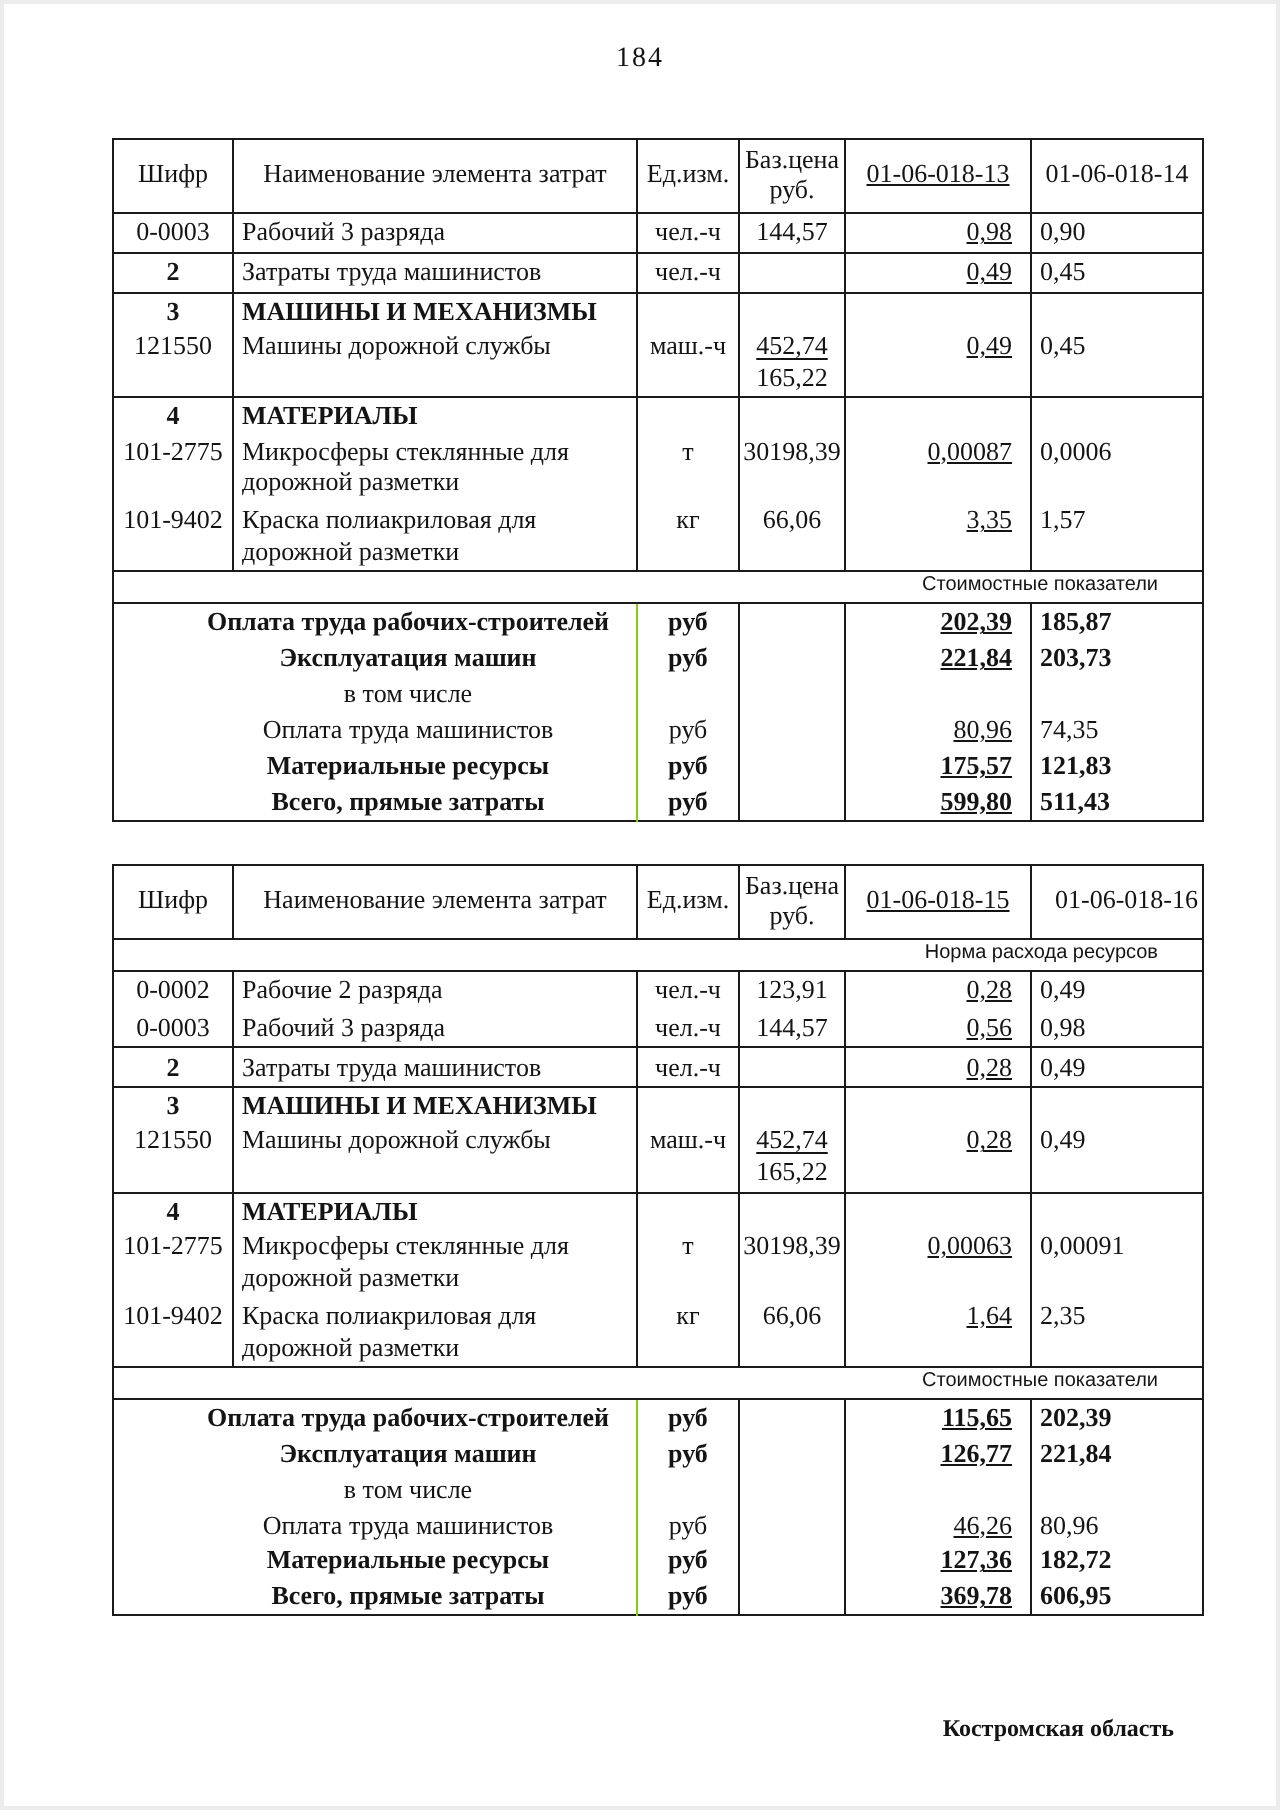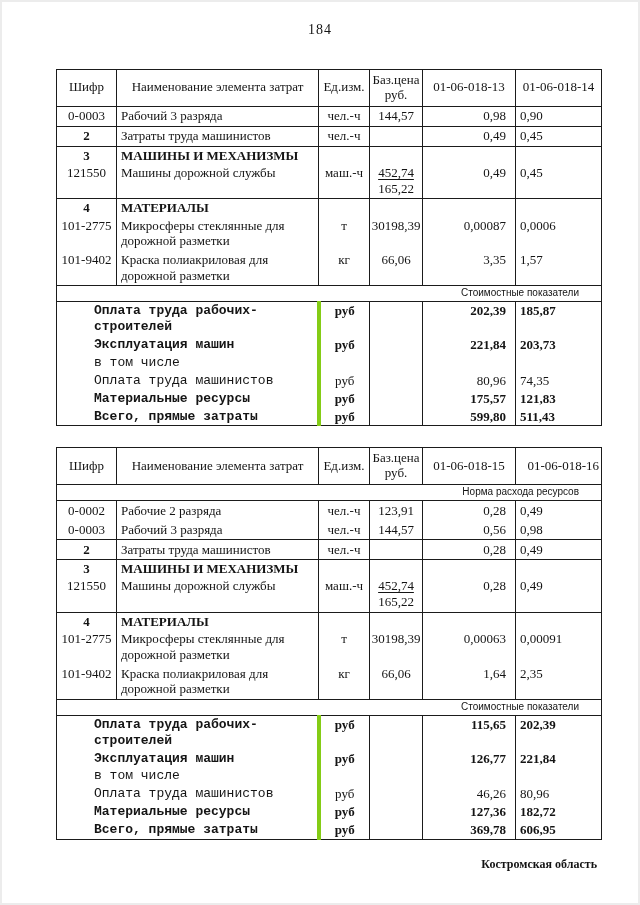--- a/index.html
+++ b/index.html
@@ -36,21 +36,21 @@
     font-size:13px;
     line-height:1.22;
     padding:1.5px 4px;
     vertical-align:top;
     overflow:hidden;
   }
   .c1 { text-align:center; border-right:1px solid #1b1b1b; }
   .c2 { text-align:left;   border-right:1px solid #1b1b1b; }
   .c3 { text-align:center; border-right:1px solid #1b1b1b; }
   .c4 { text-align:center; border-right:1px solid #1b1b1b; }
-  .c5 { text-align:right;  border-right:1px solid #1b1b1b; padding-right:9px; }
+  .c5 { text-align:right;  border-right:1px solid #1b1b1b; padding-right:9px;text-decoration:underline; }
   .c6 { text-align:left;  padding-right:9px; }
   tr.header td {
     border-bottom:1.2px solid #1b1b1b;
     text-align:center;
     vertical-align:middle;
     padding:3px 2px;
     line-height:1.15;
   }
   tr.bt td { border-top:1.2px solid #1b1b1b; }
   tr.section td { padding-top:1px; padding-bottom:0; }
@@ -59,29 +59,28 @@
     border-bottom:1.2px solid #1b1b1b;
     font-family:"Liberation Sans", sans-serif;
     font-size:10px;
     text-align:right;
     padding:1px 22px 2px 6px;
     line-height:1.2;
   }
   .bold, tr.bold td { font-weight:700; }
   tr.cost td { padding-top:1px; padding-bottom:1px; }
   .cc {
-    text-align:left;
+    text-align:center;
     padding-left:37px;
-    border-right:4px solid #84cc16;
-    font-family:Liberation Mono, monospace;
+    border-right:1px solid #84cc16;
   }
   .frac-num { text-decoration:underline; text-underline-offset:2px; }
   .footer {
     position:absolute;
-    top:857px; right:43px;
+    top:857px; right:53px;
     font-size:12px;
     font-weight:700;
   }
 </style>
 </head>
 <body>
 
 <div class="edge"></div>
 
 <div class="pageno">184</div>

